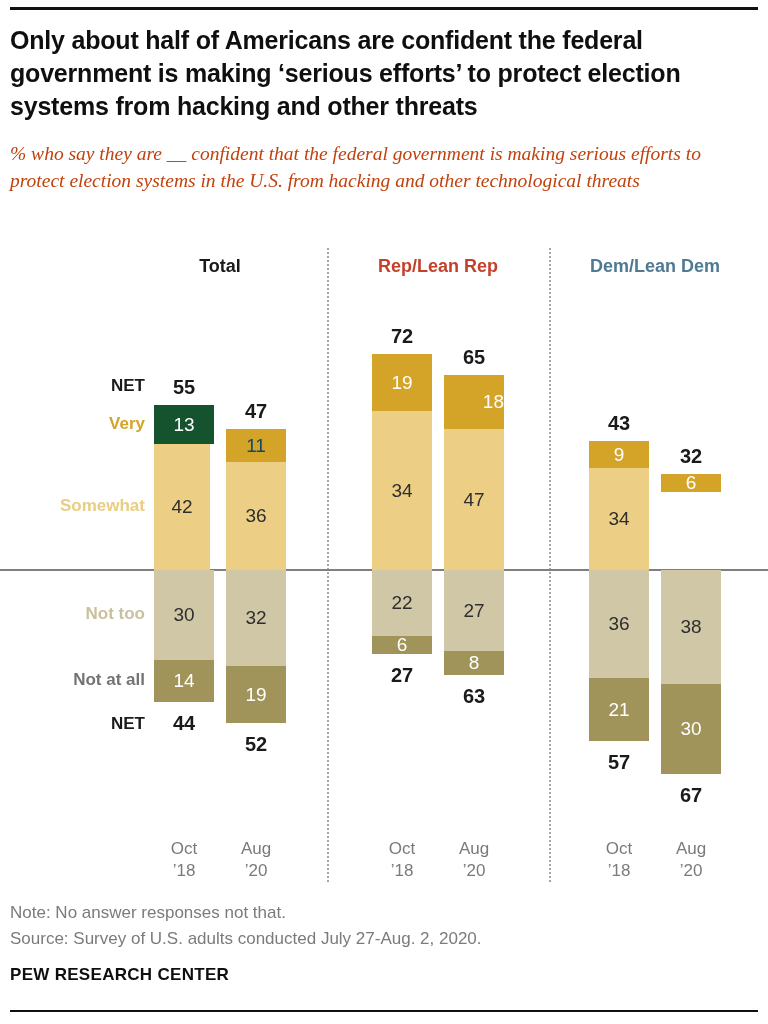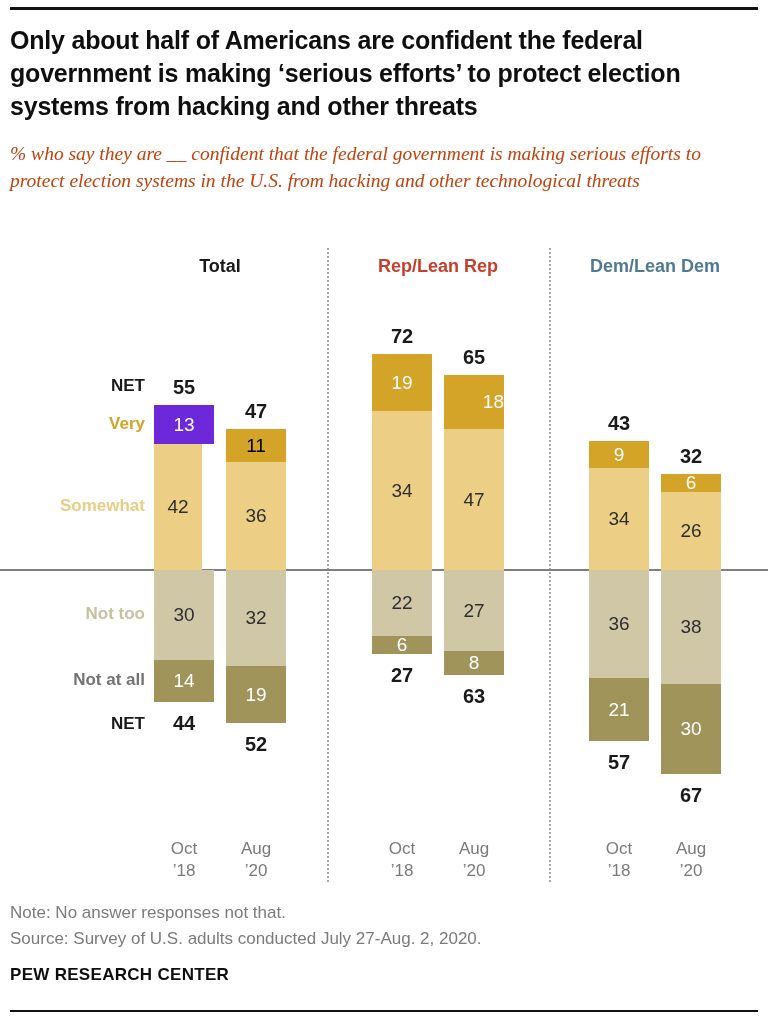--- a/index.html
+++ b/index.html
@@ -62,38 +62,38 @@
 
   <h1 class="title" style="margin:0;">Only about half of Americans are confident the federal government is making ‘serious efforts’ to protect election systems from hacking and other threats</h1>
   <p class="subtitle" style="margin:0;">% who say they are __ confident that the federal government is making serious efforts to protect election systems in the U.S. from hacking and other technological threats</p>
 
   <div class="divider" style="left:327px;"></div>
   <div class="divider" style="left:549px;"></div>
   <div class="baseline"></div>
 
   <div class="chart-layer" id="chart">
       <div class="group-header" style="left: 154px; color: rgb(26, 26, 26);">Total</div>
-      <div class="bar-seg" style="left: 154px; top: 405px; width: 60px; height: 39px; background: #6d28d9;">
+      <div class="bar-seg" style="left: 154px; top: 405px; width: 60px; height: 39px; background: #14532d;">
         <div class="seg-label" style="color: rgb(255, 255, 255); line-height: 39px; top: 0px;">13</div>
       </div>
-      <div class="bar-seg" style="left: 154px; top: 444px; width: 48px; height: 126px; background: rgb(236, 207, 133);">
+      <div class="bar-seg" style="left: 154px; top: 444px; width: 56px; height: 126px; background: rgb(236, 207, 133);">
         <div class="seg-label" style="color: rgb(46, 46, 46); line-height: 126px; top: 0px;">42</div>
       </div>
       <div class="bar-seg" style="left: 154px; top: 570px; width: 60px; height: 90px; background: rgb(208, 199, 167);">
         <div class="seg-label" style="color: rgb(46, 46, 46); line-height: 90px; top: 0px;">30</div>
       </div>
       <div class="bar-seg" style="left: 154px; top: 660px; width: 60px; height: 42px; background: rgb(161, 148, 90);">
         <div class="seg-label" style="color: rgb(255, 255, 255); line-height: 42px; top: 0px;">14</div>
       </div>
       <div class="net-label" style="left: 154px; top: 376px;">55</div>
       <div class="net-label" style="left: 154px; top: 712px;">44</div>
       <div class="x-label" style="left: 154px;">Oct
 ’18</div>
       <div class="bar-seg" style="left: 226px; top: 429px; width: 60px; height: 33px; background: rgb(211, 164, 40);">
-        <div class="seg-label" style="color: #000000; line-height: 33px; top: 0px;">11</div>
+        <div class="seg-label" style="color: #0c4a6e; line-height: 33px; top: 0px;">11</div>
       </div>
       <div class="bar-seg" style="left: 226px; top: 462px; width: 60px; height: 108px; background: rgb(236, 207, 133);">
         <div class="seg-label" style="color: rgb(46, 46, 46); line-height: 108px; top: 0px;">36</div>
       </div>
       <div class="bar-seg" style="left: 226px; top: 570px; width: 60px; height: 96px; background: rgb(208, 199, 167);">
         <div class="seg-label" style="color: rgb(46, 46, 46); line-height: 96px; top: 0px;">32</div>
       </div>
       <div class="bar-seg" style="left: 226px; top: 666px; width: 60px; height: 57px; background: rgb(161, 148, 90);">
         <div class="seg-label" style="color: rgb(255, 255, 255); line-height: 57px; top: 0px;">19</div>
       </div>
@@ -147,23 +147,20 @@
       <div class="bar-seg" style="left: 589px; top: 678px; width: 60px; height: 63px; background: rgb(161, 148, 90);">
         <div class="seg-label" style="color: rgb(255, 255, 255); line-height: 63px; top: 0px;">21</div>
       </div>
       <div class="net-label" style="left: 589px; top: 412px;">43</div>
       <div class="net-label" style="left: 589px; top: 751px;">57</div>
       <div class="x-label" style="left: 589px;">Oct
 ’18</div>
       <div class="bar-seg" style="left: 661px; top: 474px; width: 60px; height: 18px; background: rgb(211, 164, 40);">
         <div class="seg-label" style="color: rgb(255, 255, 255); line-height: 18px; top: 0px;">6</div>
       </div>
-      <div class="bar-seg" style="left: 661px; top: 492px; width: 60px; height: 78px; background: rgb(236, 207, 133);">
-        <div class="seg-label" style="color: rgb(46, 46, 46); line-height: 78px; top: 0px;">26</div>
-      </div>
       <div class="bar-seg" style="left: 661px; top: 570px; width: 60px; height: 114px; background: rgb(208, 199, 167);">
         <div class="seg-label" style="color: rgb(46, 46, 46); line-height: 114px; top: 0px;">38</div>
       </div>
       <div class="bar-seg" style="left: 661px; top: 684px; width: 60px; height: 90px; background: rgb(161, 148, 90);">
         <div class="seg-label" style="color: rgb(255, 255, 255); line-height: 90px; top: 0px;">30</div>
       </div>
       <div class="net-label" style="left: 661px; top: 445px;">32</div>
       <div class="net-label" style="left: 661px; top: 784px;">67</div>
       <div class="x-label" style="left: 661px;">Aug
 ’20</div>

